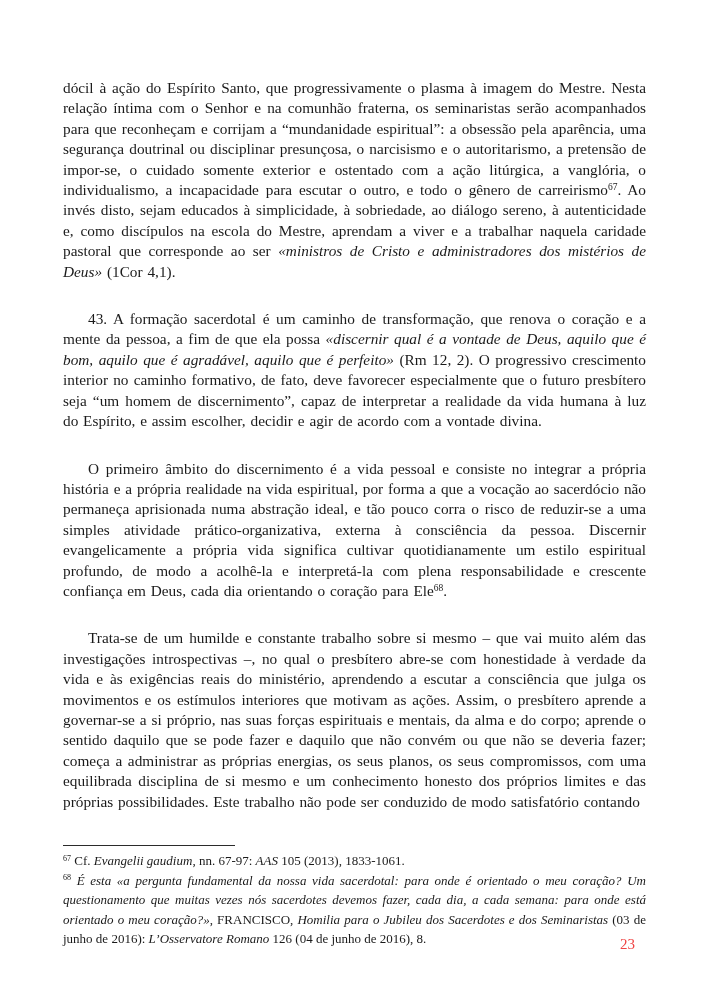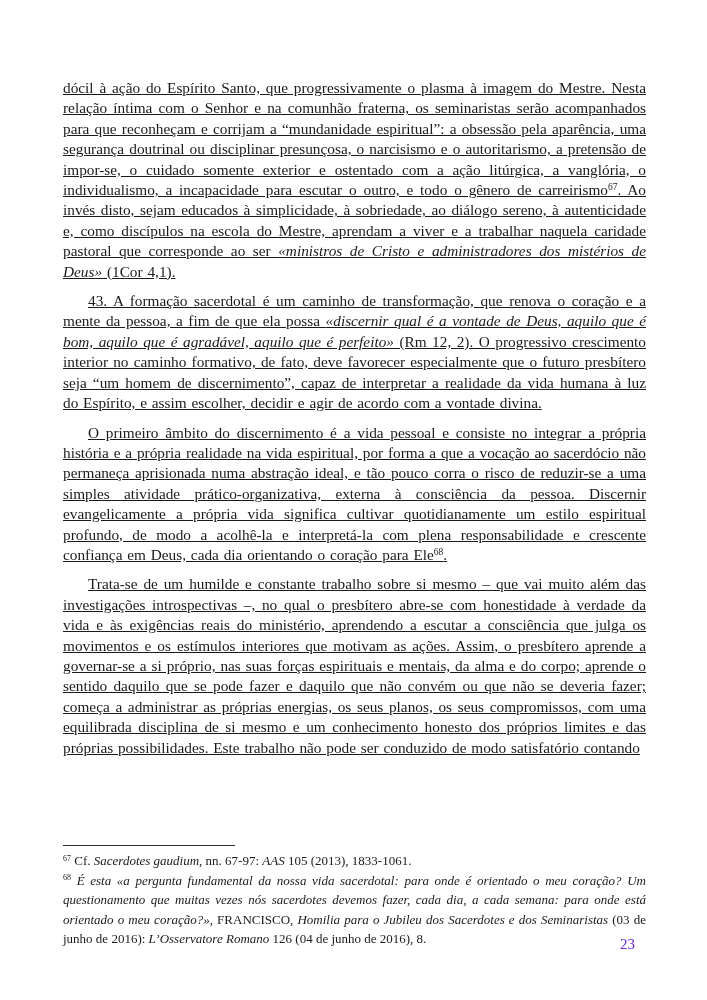--- a/index.html
+++ b/index.html
@@ -14,31 +14,30 @@
     background: #ffffff;
     overflow: hidden;
     font-family: "Liberation Serif", "DejaVu Serif", serif;
     color: #1a1a1a;
   }
   .content {
     position: absolute;
     left: 63px;
     top: 78px;
     width: 583px;
-    text-decoration: underline;
   }
   .para {
     margin: 0;
     text-align: justify;
     font-size: 15.3px;
     line-height: 20.4px;
     word-spacing: 1px;
   }
   .para + .para {
-    margin-top: 9px;
+    margin-top: 27px;
   }
   .para.indent {
     text-indent: 25px;
   }
   sup {
     font-size: 62%;
     line-height: 0;
     vertical-align: baseline;
     position: relative;
     top: -0.55em;
@@ -62,36 +61,36 @@
     margin: 0;
     text-align: justify;
     font-size: 13px;
     line-height: 19.6px;
   }
   .page-number {
     position: absolute;
     top: 936px;
     right: 72px;
     font-size: 15px;
-    color: #6d28d9;
+    color: #ef4444;
   }
 </style>
 </head>
 <body>
 
 <div class="page">
 
   <div class="content">
     <p class="para"><span>dócil à ação do Espírito Santo, que progressivamente o plasma à imagem do Mestre. Nesta relação íntima com o Senhor e na comunhão fraterna, os seminaristas serão acompanhados para que reconheçam e corrijam a “mundanidade espiritual”: a obsessão pela aparência, uma segurança doutrinal ou disciplinar presunçosa, o narcisismo e o autoritarismo, a pretensão de impor-se, o cuidado somente exterior e ostentado com a ação litúrgica, a vanglória, o individualismo, a incapacidade para escutar o outro, e todo o gênero de carreirismo</span><sup>67</sup><span>. Ao invés disto, sejam educados à simplicidade, à sobriedade, ao diálogo sereno, à autenticidade e, como discípulos na escola do Mestre, aprendam a viver e a trabalhar naquela caridade pastoral que corresponde ao ser </span><span class="it">«ministros de Cristo e administradores dos mistérios de Deus»</span><span> (1Cor 4,1).</span></p>
     <p class="para indent"><span>43. A formação sacerdotal é um caminho de transformação, que renova o coração e a mente da pessoa, a fim de que ela possa </span><span class="it">«discernir qual é a vontade de Deus, aquilo que é bom, aquilo que é agradável, aquilo que é perfeito»</span><span> (Rm 12, 2). O progressivo crescimento interior no caminho formativo, de fato, deve favorecer especialmente que o futuro presbítero seja “um homem de discernimento”, capaz de interpretar a realidade da vida humana à luz do Espírito, e assim escolher, decidir e agir de acordo com a vontade divina.</span></p>
     <p class="para indent"><span>O primeiro âmbito do discernimento é a vida pessoal e consiste no integrar a própria história e a própria realidade na vida espiritual, por forma a que a vocação ao sacerdócio não permaneça aprisionada numa abstração ideal, e tão pouco corra o risco de reduzir-se a uma simples atividade prático-organizativa, externa à consciência da pessoa. Discernir evangelicamente a própria vida significa cultivar quotidianamente um estilo espiritual profundo, de modo a acolhê-la e interpretá-la com plena responsabilidade e crescente confiança em Deus, cada dia orientando o coração para Ele</span><sup>68</sup><span>.</span></p>
     <p class="para indent"><span>Trata-se de um humilde e constante trabalho sobre si mesmo – que vai muito além das investigações introspectivas –, no qual o presbítero abre-se com honestidade à verdade da vida e às exigências reais do ministério, aprendendo a escutar a consciência que julga os movimentos e os estímulos interiores que motivam as ações. Assim, o presbítero aprende a governar-se a si próprio, nas suas forças espirituais e mentais, da alma e do corpo; aprende o sentido daquilo que se pode fazer e daquilo que não convém ou que não se deveria fazer; começa a administrar as próprias energias, os seus planos, os seus compromissos, com uma equilibrada disciplina de si mesmo e um conhecimento honesto dos próprios limites e das próprias possibilidades. Este trabalho não pode ser conduzido de modo satisfatório contando</span></p>
   </div>
 
   <div class="footnotes">
     <div class="fn-rule"></div>
-    <p class="fn"><sup>67</sup><span> Cf. </span><span class="it">Sacerdotes gaudium</span><span>, nn. 67-97: </span><span class="it">AAS</span><span> 105 (2013), 1833-1061.</span></p>
+    <p class="fn"><sup>67</sup><span> Cf. </span><span class="it">Evangelii gaudium</span><span>, nn. 67-97: </span><span class="it">AAS</span><span> 105 (2013), 1833-1061.</span></p>
     <p class="fn"><sup>68</sup><span> </span><span class="it">É esta «a pergunta fundamental da nossa vida sacerdotal: para onde é orientado o meu coração? Um questionamento que muitas vezes nós sacerdotes devemos fazer, cada dia, a cada semana: para onde está orientado o meu coração?»</span><span>, FRANCISCO, </span><span class="it">Homilia para o Jubileu dos Sacerdotes e dos Seminaristas</span><span> (03 de junho de 2016): </span><span class="it">L’Osservatore Romano</span><span> 126 (04 de junho de 2016), 8.</span></p>
   </div>
 
   <div class="page-number">23</div>
 
 </div>
 
 </body></html>

